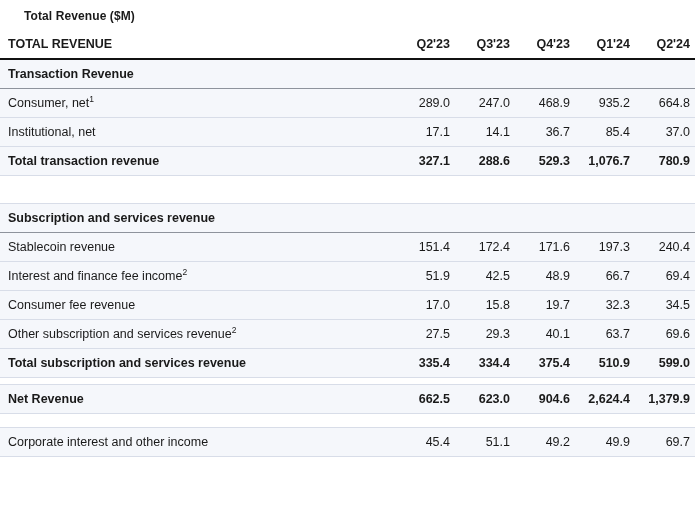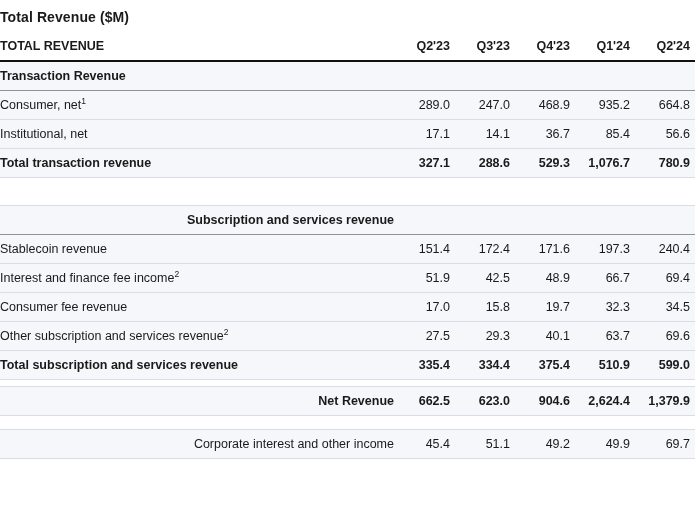--- a/index.html
+++ b/index.html
@@ -2,41 +2,41 @@
 <html><head>
 <meta charset="utf-8">
 <style>
   html,body{margin:0;padding:0;}
   body{
     width:695px;height:511px;overflow:hidden;background:#ffffff;
     font-family:"Liberation Sans",sans-serif;color:#1a1a1a;
   }
   .page{width:695px;height:511px;}
   .title{
-    font-size:14px;font-weight:bold;padding:9px 8px 0 0;letter-spacing:.1px;
+    font-size:12px;font-weight:bold;padding:9px 8px 0 24px;letter-spacing:.1px;
   }
   table{
     width:695px;border-collapse:collapse;table-layout:fixed;margin-top:14px;
     font-size:12.5px;
   }
   col.c-label{width:395px;}
   col.c-num{width:60px;}
   thead th{
     border-bottom:2px solid #111111;font-size:12.5px;font-weight:bold;
     padding:0 0 7px 0;vertical-align:bottom;white-space:nowrap;
   }
-  th.label,td.label{text-align:left;padding-left:0;}
+  th.label,td.label{text-align:left;padding-left:8px;}
   th.num,td.num{text-align:right;padding-right:5px;}
   tbody td{height:26px;vertical-align:middle;white-space:nowrap;overflow:hidden;}
   tr.data td, tr.total td, tr.section td{
     background:#f5f7fb;border-bottom:1px solid #d8dde8;
   }
   tr.section td{border-bottom:1px solid #8e939c;font-weight:bold;}
   tr.total td{font-weight:bold;}
-  tr.after-gap td{border-top:1px solid #d8dde8;text-align:right;}
+  tr.after-gap td{border-top:1px solid #d8dde8;}
   tr.spacer td{background:#ffffff;border:none;padding:0;}
   sup{font-size:8.5px;line-height:0;}
 </style>
 </head>
 <body>
 
 <div class="page">
   <div class="title">Total Revenue ($M)</div>
 
   <table>
@@ -74,21 +74,21 @@
           <td class="num">468.9</td>
           <td class="num">935.2</td>
           <td class="num">664.8</td>
         </tr>
         <tr class="data">
           <td class="label">Institutional, net</td>
           <td class="num">17.1</td>
           <td class="num">14.1</td>
           <td class="num">36.7</td>
           <td class="num">85.4</td>
-          <td class="num">56.6</td>
+          <td class="num">37.0</td>
         </tr>
         <tr class="total">
           <td class="label">Total transaction revenue</td>
           <td class="num">327.1</td>
           <td class="num">288.6</td>
           <td class="num">529.3</td>
           <td class="num">1,076.7</td>
           <td class="num">780.9</td>
         </tr>
         <tr class="spacer">

